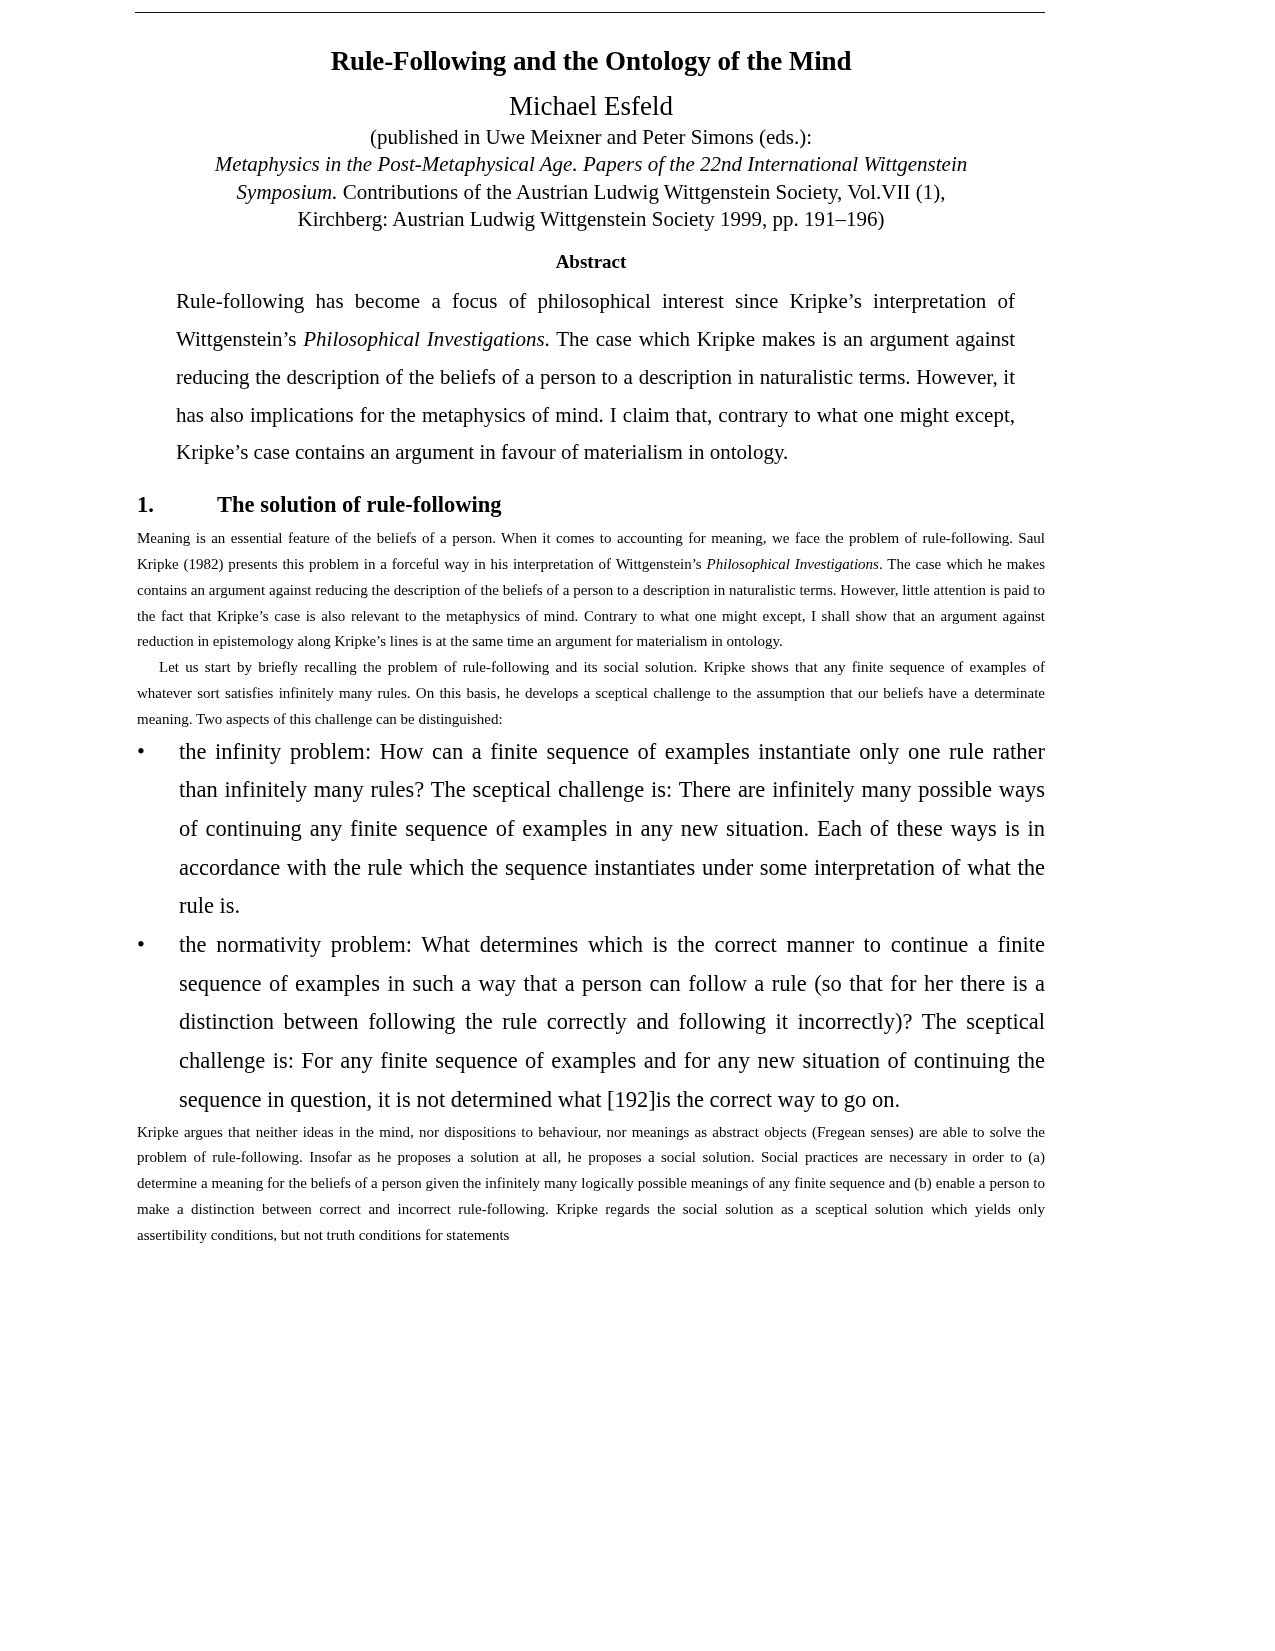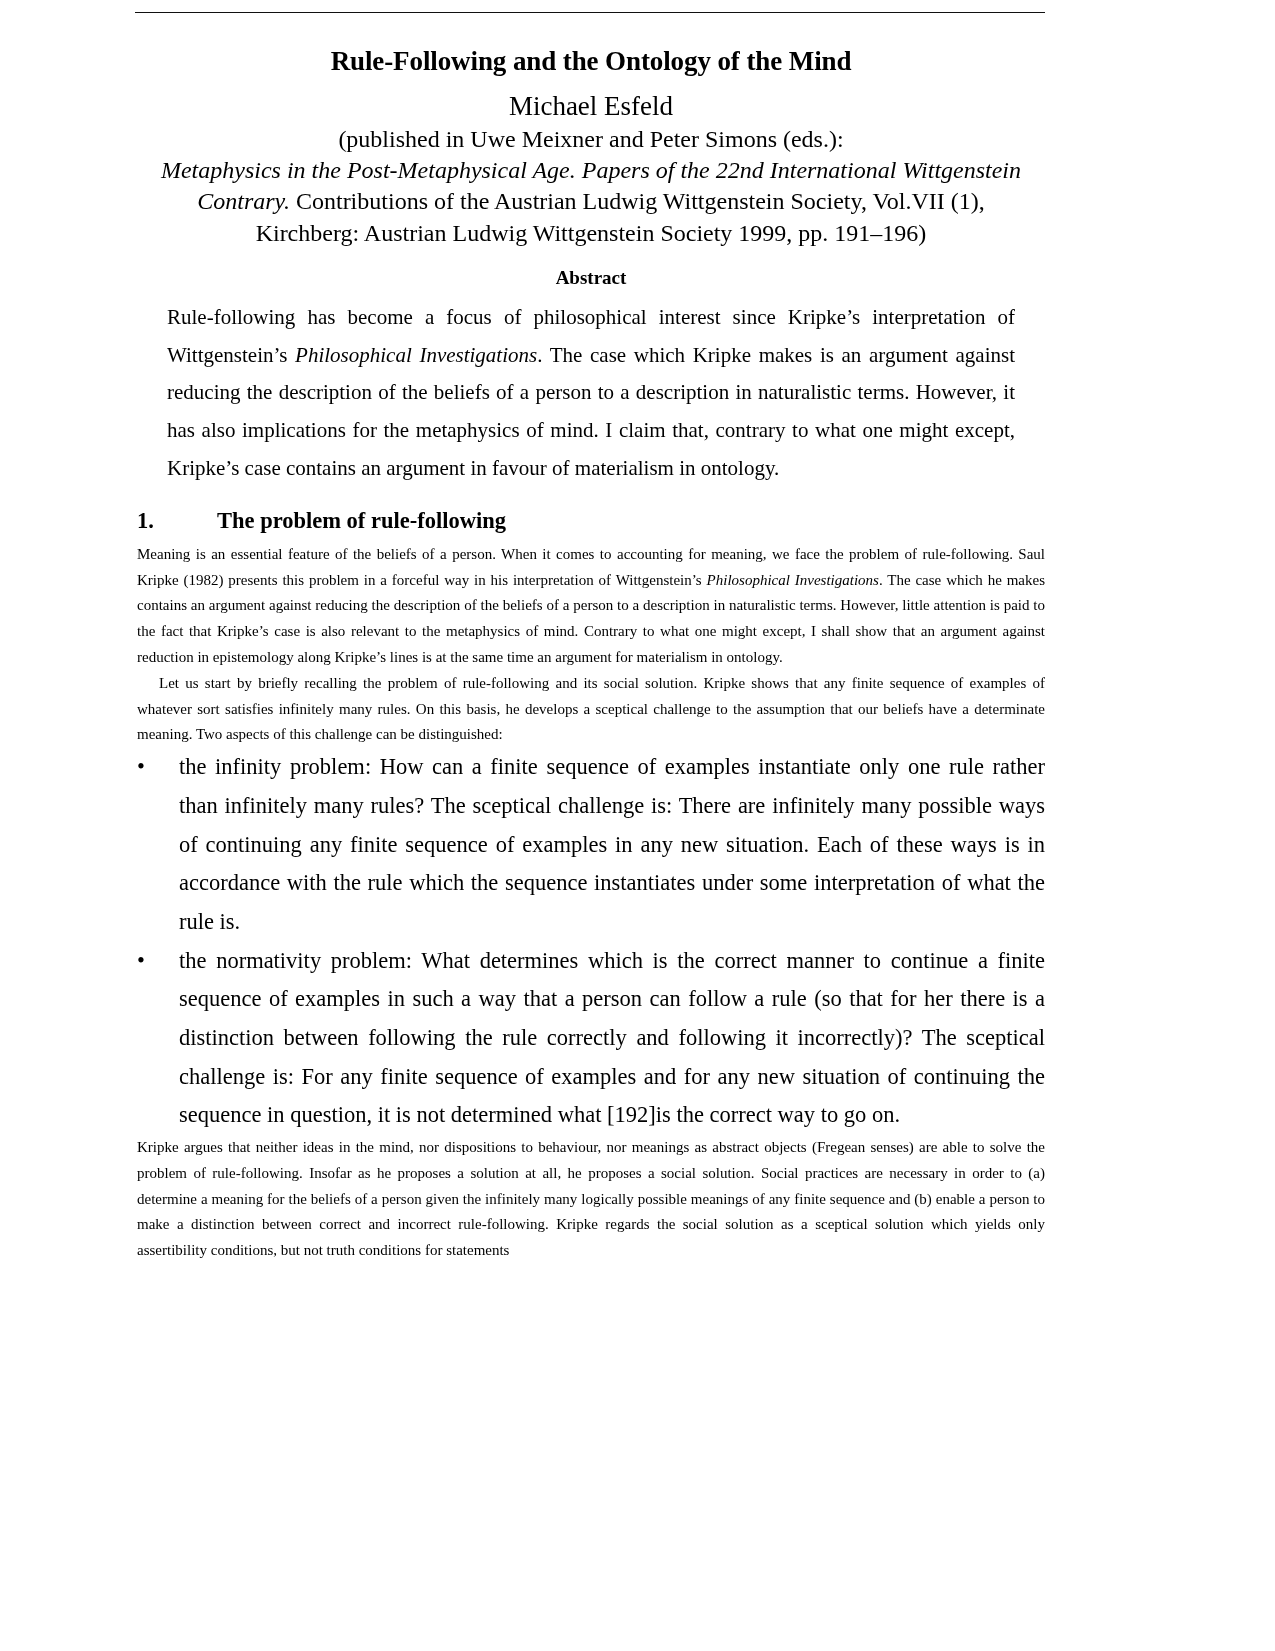--- a/index.html
+++ b/index.html
@@ -45,36 +45,36 @@
     letter-spacing: -0.1px;
   }
   .author {
     text-align: center;
     font-size: 27px;
     line-height: 1.15;
     margin: 0 0 2px 0;
   }
   .pubinfo {
     text-align: center;
-    font-size: 24px;
+    font-size: 21px;
     line-height: 1.30;
     margin: 0 0 2px 0;
   }
   .pubinfo .it { font-style: italic; }
   .abstract-heading {
     text-align: center;
     font-weight: bold;
     font-size: 19px;
     margin: 18px 0 10px 0;
   }
   .abstract-body {
     font-size: 21px;
     line-height: 1.80;
     text-align: justify;
-    margin: 0 30px 0 30px;
+    margin: 0 30px 0 39px;
   }
   .abstract-body .it { font-style: italic; }
   .section-heading {
     font-weight: bold;
     font-size: 22.5px;
     margin: 20px 0 8px 0;
     display: flex;
   }
   .section-heading .num {
     width: 80px;
@@ -123,33 +123,33 @@
 
   <div class="content">
 
     <div class="doc-title">Rule-Following and the Ontology of the Mind</div>
 
     <div class="author">Michael Esfeld</div>
 
     <div class="pubinfo">
       <span>(published in Uwe Meixner and Peter Simons (eds.):</span><br>
       <span class="it">Metaphysics in the Post-Metaphysical Age. Papers of the 22nd International Wittgenstein</span><br>
-      <span class="it">Contrary.</span><span> Contributions of the Austrian Ludwig Wittgenstein Society, Vol.VII (1),</span><br>
+      <span class="it">Symposium.</span><span> Contributions of the Austrian Ludwig Wittgenstein Society, Vol.VII (1),</span><br>
       <span>Kirchberg: Austrian Ludwig Wittgenstein Society 1999, pp. 191–196)</span>
     </div>
 
     <div class="abstract-heading">Abstract</div>
 
     <div class="abstract-body">
       <span>Rule-following has become a focus of philosophical interest since Kripke’s interpretation of Wittgenstein’s </span><span class="it">Philosophical Investigations</span><span>. The case which Kripke makes is an argument against reducing the description of the beliefs of a person to a description in naturalistic terms. However, it has also implications for the metaphysics of mind. I claim that, contrary to what one might except, Kripke’s case contains an argument in favour of materialism in ontology.</span>
     </div>
 
     <div class="section-heading">
       <span class="num">1.</span>
-      <span>The problem of rule-following</span>
+      <span>The solution of rule-following</span>
     </div>
 
     <p class="body-par"><span>Meaning is an essential feature of the beliefs of a person. When it comes to accounting for meaning, we face the problem of rule-following. Saul Kripke (1982) presents this problem in a forceful way in his interpretation of Wittgenstein’s </span><span class="it">Philosophical Investigations</span><span>. The case which he makes contains an argument against reducing the description of the beliefs of a person to a description in naturalistic terms. However, little attention is paid to the fact that Kripke’s case is also relevant to the metaphysics of mind. Contrary to what one might except, I shall show that an argument against reduction in epistemology along Kripke’s lines is at the same time an argument for materialism in ontology.</span></p>
 
     <p class="body-par indent">Let us start by briefly recalling the problem of rule-following and its social solution. Kripke shows that any finite sequence of examples of whatever sort satisfies infinitely many rules. On this basis, he develops a sceptical challenge to the assumption that our beliefs have a determinate meaning. Two aspects of this challenge can be distinguished:</p>
 
     <ul class="bullets">
       <li>
         <span class="bullet-mark">•</span><span>the </span><span class="it">infinity problem</span><span>: How can a finite sequence of examples instantiate only one rule rather than infinitely many rules? The sceptical challenge is: </span><span class="it">There are infinitely many possible ways of continuing any finite sequence of examples in any new situation. Each of these ways is in accordance with the rule which the sequence instantiates under some interpretation of what the rule is.</span>
       </li>

